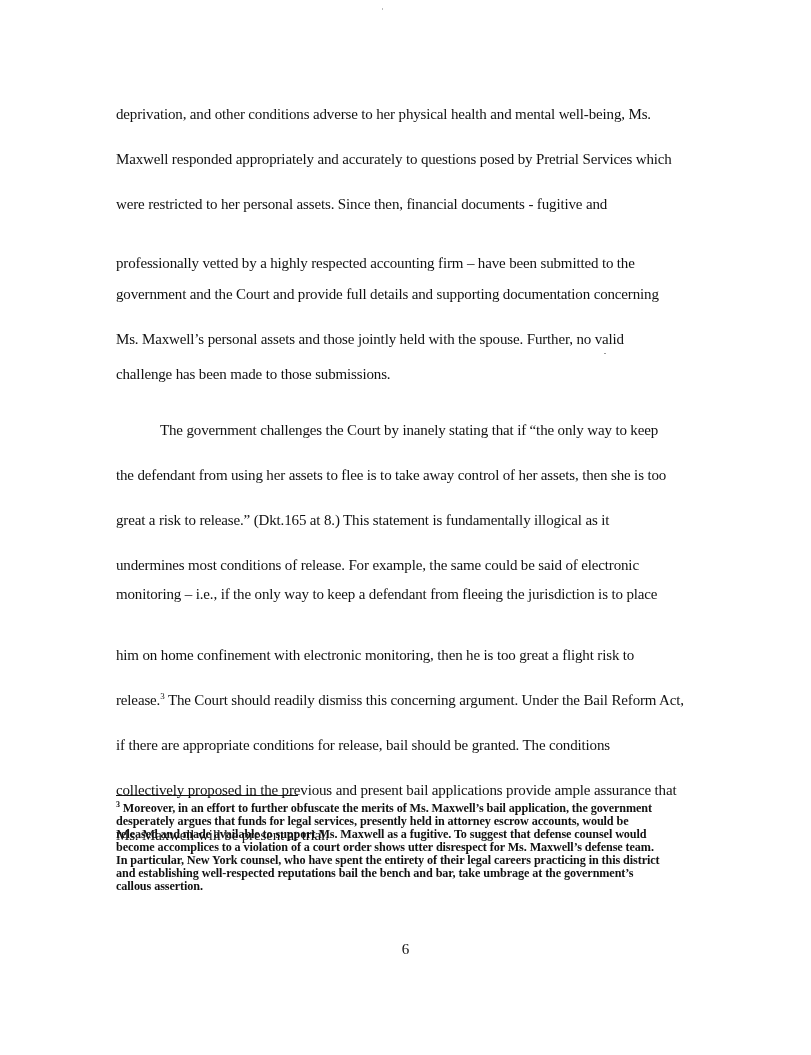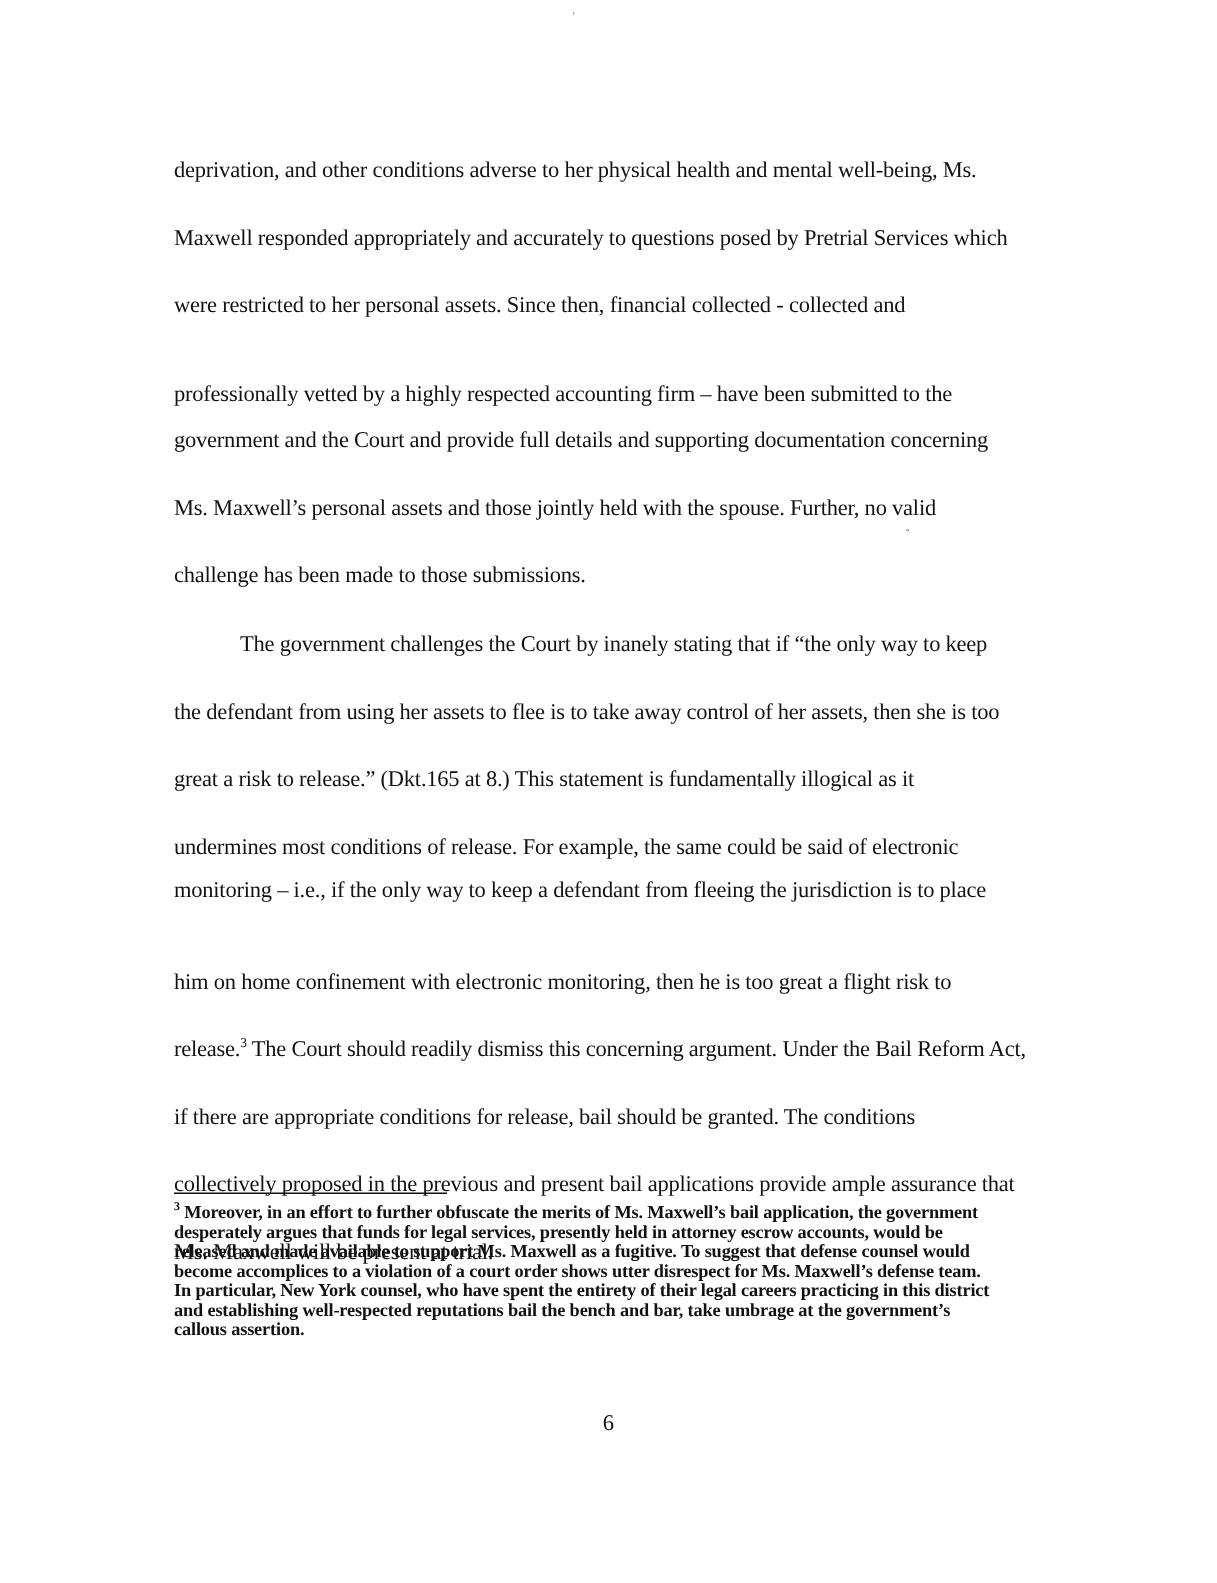--- a/index.html
+++ b/index.html
@@ -99,25 +99,25 @@
 <body>
 
 <div class="page">
   <div class="scan-speck"></div>
   <div class="scan-speck2"></div>
 
   <div class="body-text">
 
     <div class="line" style="top:0px">deprivation, and other conditions adverse to her physical health and mental well-being, Ms.</div>
     <div class="line" style="top:45px">Maxwell responded appropriately and accurately to questions posed by Pretrial Services which</div>
-    <div class="line" style="top:90px">were restricted to her personal assets.  Since then, financial collected - collected and</div>
+    <div class="line" style="top:90px">were restricted to her personal assets.  Since then, financial documents - fugitive and</div>
     <div class="line" style="top:149px">professionally vetted by a highly respected accounting firm – have been submitted to the</div>
     <div class="line" style="top:180px">government and the Court and provide full details and supporting documentation concerning</div>
     <div class="line" style="top:225px">Ms. Maxwell’s personal assets and those jointly held with the spouse. Further, no valid</div>
-    <div class="line" style="top:270px">challenge has been made to those submissions.</div>
+    <div class="line" style="top:260px">challenge has been made to those submissions.</div>
 
     <div class="line indent" style="top:316px">The government challenges the Court by inanely stating that if “the only way to keep</div>
     <div class="line" style="top:361px">the defendant from using her assets to flee is to take away control of her assets, then she is too</div>
     <div class="line" style="top:406px">great a risk to release.” (Dkt.165 at 8.) This statement is fundamentally illogical as it</div>
     <div class="line" style="top:451px">undermines most conditions of release.  For example, the same could be said of electronic</div>
     <div class="line" style="top:480px">monitoring – i.e., if the only way to keep a defendant from fleeing the jurisdiction is to place</div>
     <div class="line" style="top:541px">him on home confinement with electronic monitoring, then he is too great a flight risk to</div>
     <div class="line" style="top:586px"><span>release.</span><sup class="fn">3</sup><span> The Court should readily dismiss this concerning argument. Under the Bail Reform Act,</span></div>
     <div class="line" style="top:631px">if there are appropriate conditions for release, bail should be granted.  The conditions</div>
     <div class="line" style="top:676px">collectively proposed in the previous and present bail applications provide ample assurance that</div>

